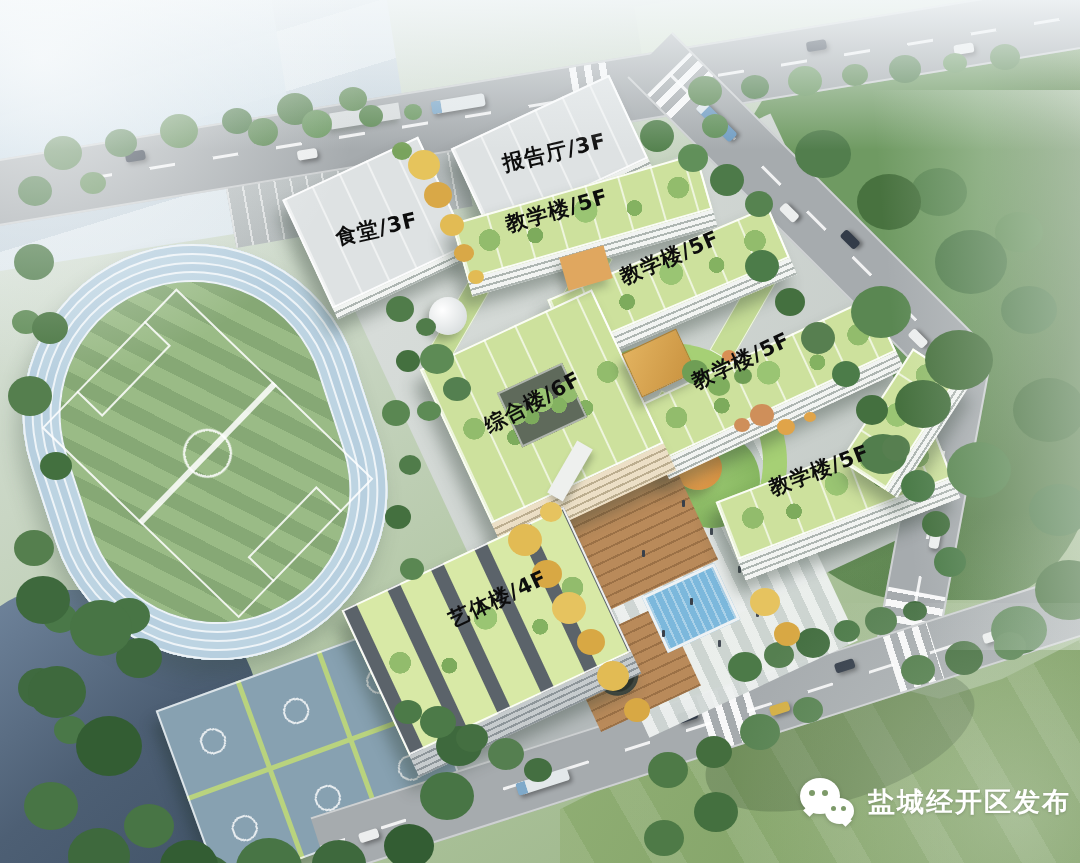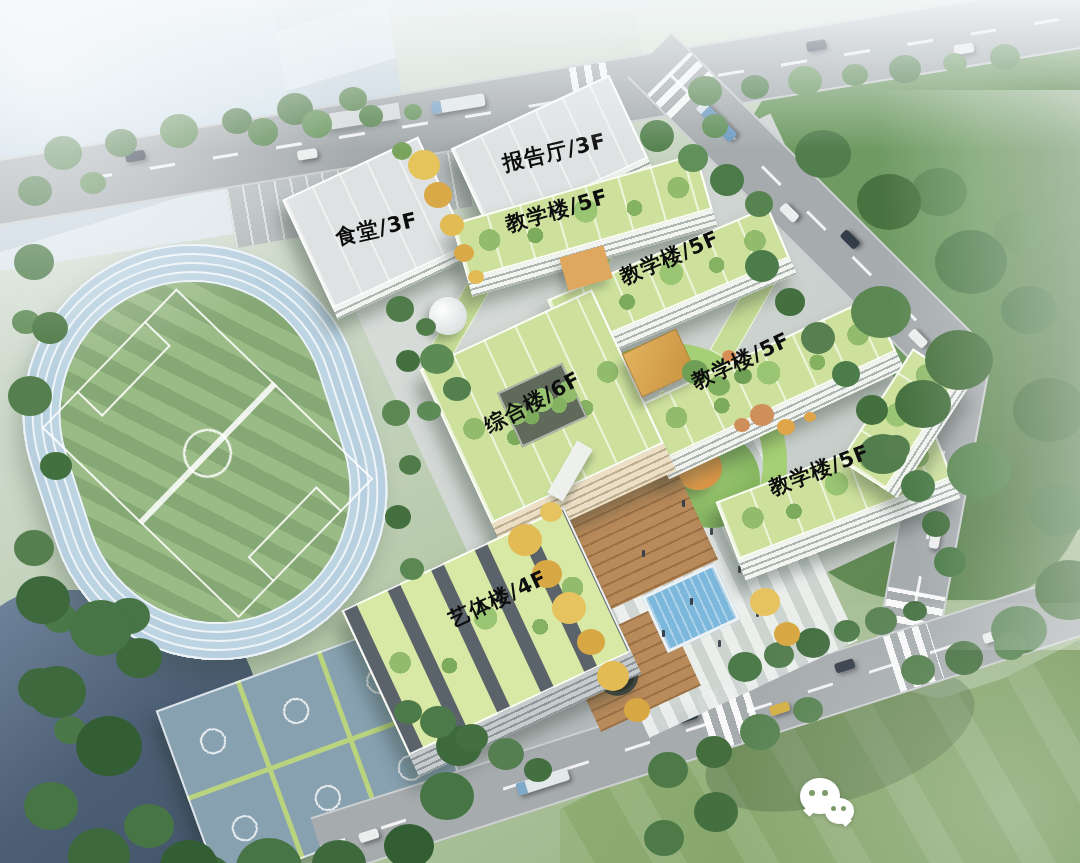--- a/index.html
+++ b/index.html
@@ -292,15 +292,16 @@
   <div class="hz" style="right:0;top:90px;width:300px;height:560px;background:linear-gradient(265deg,rgba(246,249,248,.5),transparent 60%)"></div>
   <div class="hz" style="right:0;bottom:0;width:420px;height:260px;background:radial-gradient(circle at 85% 80%,rgba(240,246,240,.3),transparent 70%)"></div>
 
   <div class="wm">
     <div class="wm-ic">
       <div class="tail" style="left:5px;top:28px"></div>
       <div class="bub bub-big"></div>
       <div class="tail" style="right:6px;bottom:1px"></div>
       <div class="bub bub-small"></div>
     </div>
+    <div class="wm-tx">盐城经开区发布</div>
   </div>
 
 </div>
 
 </body></html>

